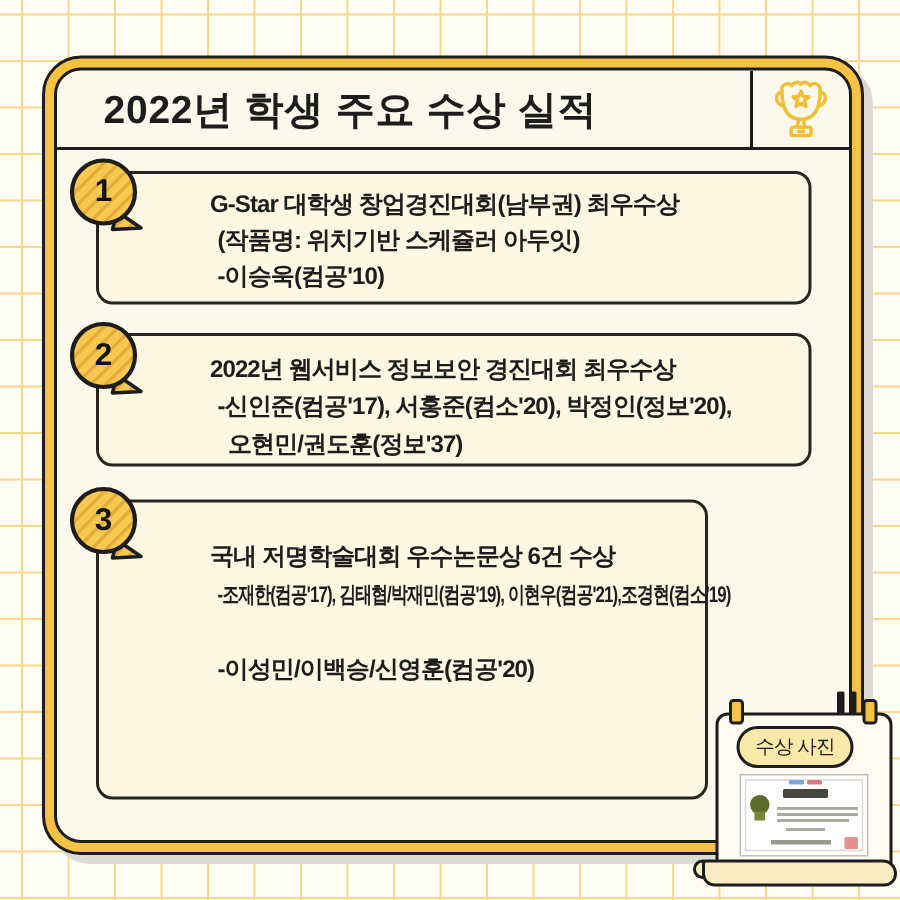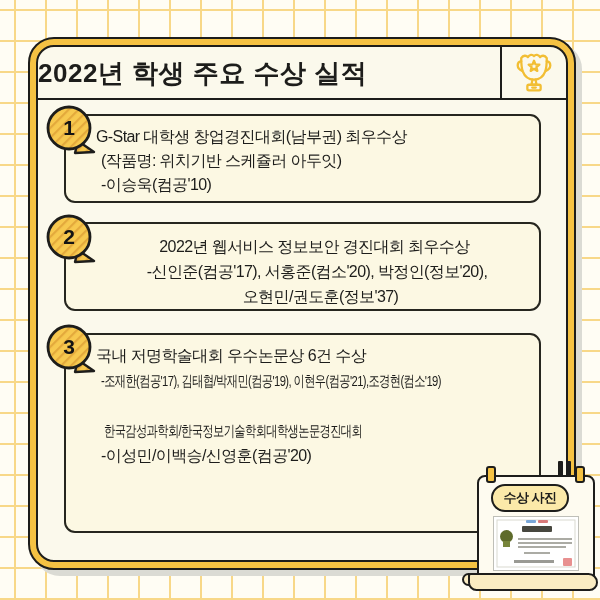--- a/index.html
+++ b/index.html
@@ -9,32 +9,32 @@
     background-image:linear-gradient(#F8D888 1.6px,transparent 1.6px),
                      linear-gradient(90deg,#F8D888 1.6px,transparent 1.6px);
     background-size:31px 31px;background-position:14px 9px;}
   
   .frame{position:absolute;left:28px;top:37px;width:544px;height:529px;
     background:#F5C243;border:2.5px solid #1D1D1B;border-radius:26px;
     box-shadow:6px 6px 0 #DBDBD4;}
   .card-inner{position:absolute;inset:6px;background:#FBF9EC;border:2.5px solid #1D1D1B;
     border-radius:18px;overflow:hidden;display:flex;flex-direction:column;}
   .hdr{height:51px;border-bottom:2.5px solid #1D1D1B;display:flex;flex:0 0 auto;}
-  .hdr-title{flex:1;font-size:26px;font-weight:800;color:#1D1D1B;
+  .hdr-title{flex:1;padding-left:31px;font-size:26px;font-weight:800;color:#1D1D1B;
     line-height:52px;letter-spacing:0.5px;white-space:nowrap;}
   .hdr-trophy{width:64px;border-left:2.5px solid #1D1D1B;display:flex;align-items:center;justify-content:center;}
   
   .abox{position:absolute;background:#FCF8E3;border:2.2px solid #26261F;border-radius:11px;
     box-sizing:border-box;padding:0 6px 0 30px;color:#1D1D1B;}
-  .abox .ln{font-size:16px;font-weight:400;letter-spacing:-0.6px;white-space:nowrap;}
+  .abox .ln{font-size:16px;font-weight:700;letter-spacing:-0.6px;white-space:nowrap;margin-left:44px;}
   #box1{left:64px;top:114px;width:477px;height:89px;padding-top:9px;}
   #box1 .ln{line-height:24px;}
   #box2{left:64px;top:222px;width:477px;height:89px;padding-top:10px;}
-  #box2 .ln{line-height:25px;text-align:center;}
-  #box3{left:64px;top:333px;width:477px;height:200px;padding-top:8px;}
+  #box2 .ln{line-height:25px;}
+  #box3{left:64px;top:333px;width:408px;height:200px;padding-top:24px;}
   #box3 .ln{line-height:25px;}
   .in1{padding-left:5px;}
   .in2{padding-left:12px;}
   .in3{padding-left:8px;}
   .spacer{height:25px;}
   .sq{display:inline-block;transform:scaleX(0.75);transform-origin:0 50%;
     font-size:15px;letter-spacing:-0.8px;}
   
   .badge{position:absolute;width:56px;height:56px;z-index:4;}
   .badge .num{position:absolute;left:0;top:0;width:50px;height:50px;display:flex;
@@ -46,21 +46,21 @@
   .clip-dark span:nth-child(1){left:0;}
   .clip-dark span:nth-child(2){left:8px;}
   .paper{position:absolute;left:477px;top:475px;width:118px;height:104px;background:#FEFBF0;
     border:2.5px solid #1D1D1B;border-radius:8px 8px 3px 3px;box-sizing:border-box;}
   .clip{position:absolute;width:10px;height:17px;background:#F5C243;border:2px solid #1D1D1B;
     border-radius:3px;box-sizing:border-box;}
   #clipL{left:486px;top:466px;}
   #clipR{left:575px;top:466px;}
   .pill{position:absolute;left:491px;top:484px;width:78px;height:28px;background:#FBE9A9;
     border:2px solid #1D1D1B;border-radius:15px;box-sizing:border-box;display:flex;
-    align-items:center;justify-content:center;font-size:13px;font-weight:700;color:#1D1D1B;
+    align-items:center;justify-content:center;font-size:13px;font-weight:400;color:#1D1D1B;
     letter-spacing:-0.5px;white-space:nowrap;}
   .cert{position:absolute;left:493px;top:516px;width:86px;height:55px;background:#FFFFFF;
     border:1px solid #BFBFB8;box-sizing:border-box;
     box-shadow:inset 0 0 0 2.5px #FFFFFF, inset 0 0 0 3.5px #D9D9D0;}
   .cert .logo{position:absolute;left:32px;top:3px;width:22px;height:3px;display:flex;gap:2px;}
   .cert .logo i{flex:1;border-radius:1px;}
   .cert .logo i:nth-child(1){background:#7AA7D8;}
   .cert .logo i:nth-child(2){background:#D87A7A;}
   .cert .title-bar{position:absolute;left:28px;top:9px;width:30px;height:6px;background:#47473F;border-radius:1px;}
   .cert .rosette{position:absolute;left:6px;top:13px;width:13px;height:13px;background:#5E6B2B;
@@ -120,21 +120,20 @@
   <div class="abox" id="box2">
     <div class="ln">2022년 웹서비스 정보보안 경진대회 최우수상</div>
     <div class="ln in1">-신인준(컴공'17), 서홍준(컴소'20), 박정인(정보'20),</div>
     <div class="ln in2">오현민/권도훈(정보'37)</div>
   </div>
 
   <div class="abox" id="box3">
     <div class="ln">국내 저명학술대회 우수논문상 6건 수상</div>
     <div class="ln in1"><span class="sq">-조재한(컴공'17), 김태협/박재민(컴공'19), 이현우(컴공'21),조경현(컴소'19)</span></div>
     <div class="spacer"></div>
-    <div class="ln in3"><span class="sq">한국감성과학회/한국정보기술학회대학생논문경진대회</span></div>
     <div class="ln in1">-이성민/이백승/신영훈(컴공'20)</div>
   </div>
 
   <div class="badge" style="left:44px;top:103px;">
     <svg width="56" height="56" viewBox="0 0 56 56">
       <path d="M34,38 L50,49 L31,50 Z" fill="url(#hatch)" stroke="#1D1D1B" stroke-width="2.4" stroke-linejoin="round"></path>
       <circle cx="25" cy="25" r="21" fill="url(#hatch)" stroke="#1D1D1B" stroke-width="2.8"></circle>
     </svg>
     <span class="num">1</span>
   </div>

